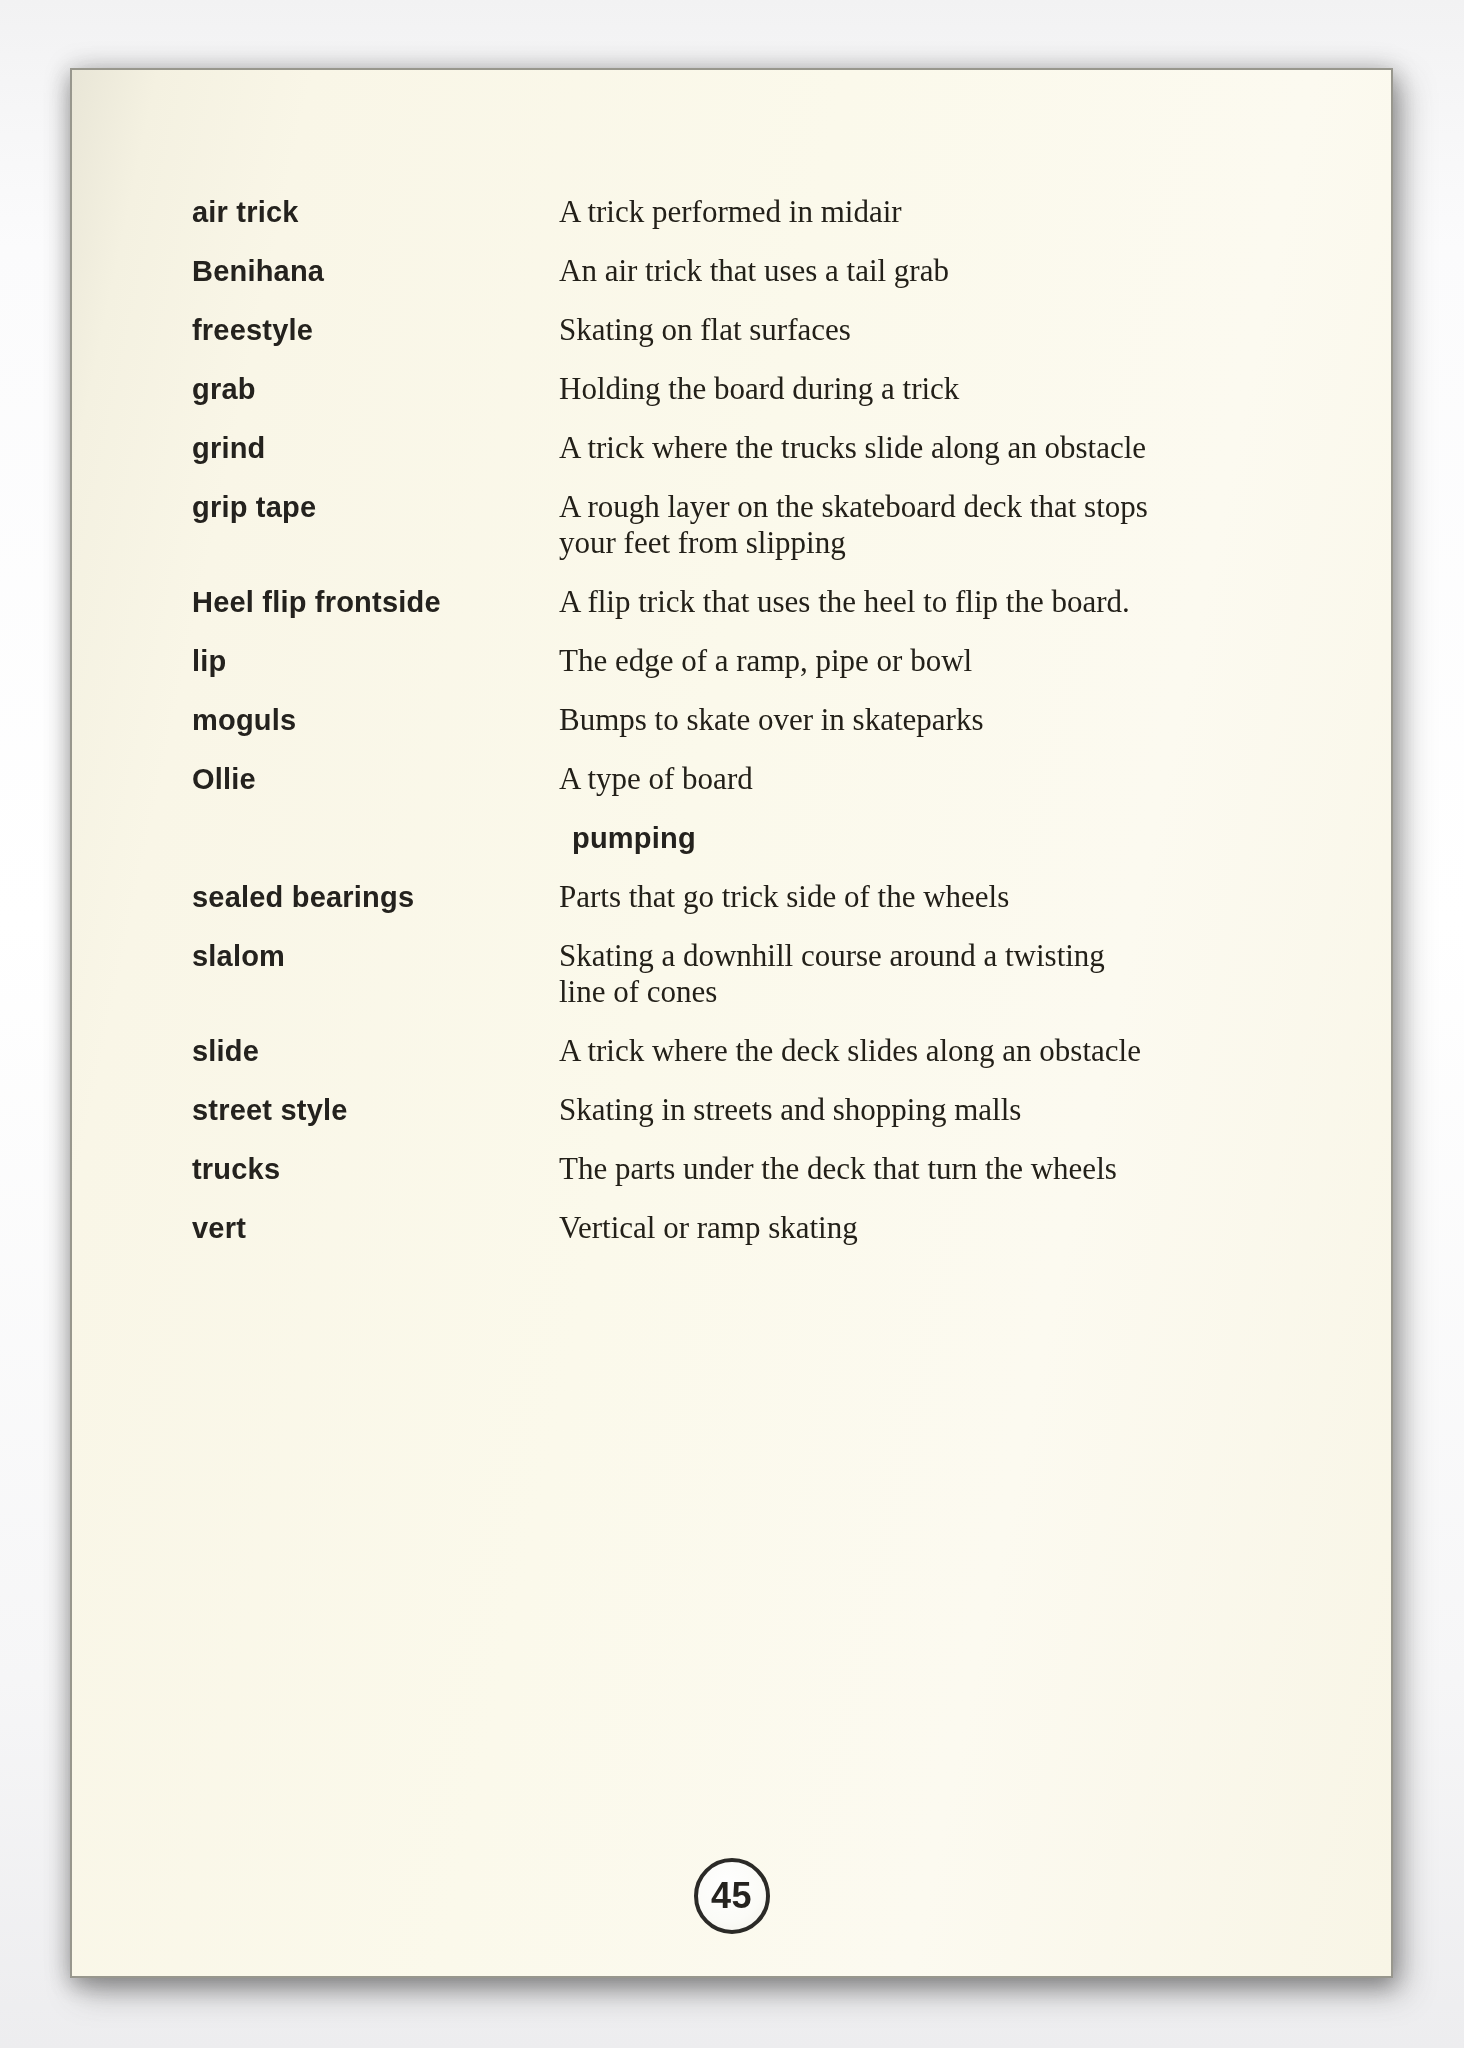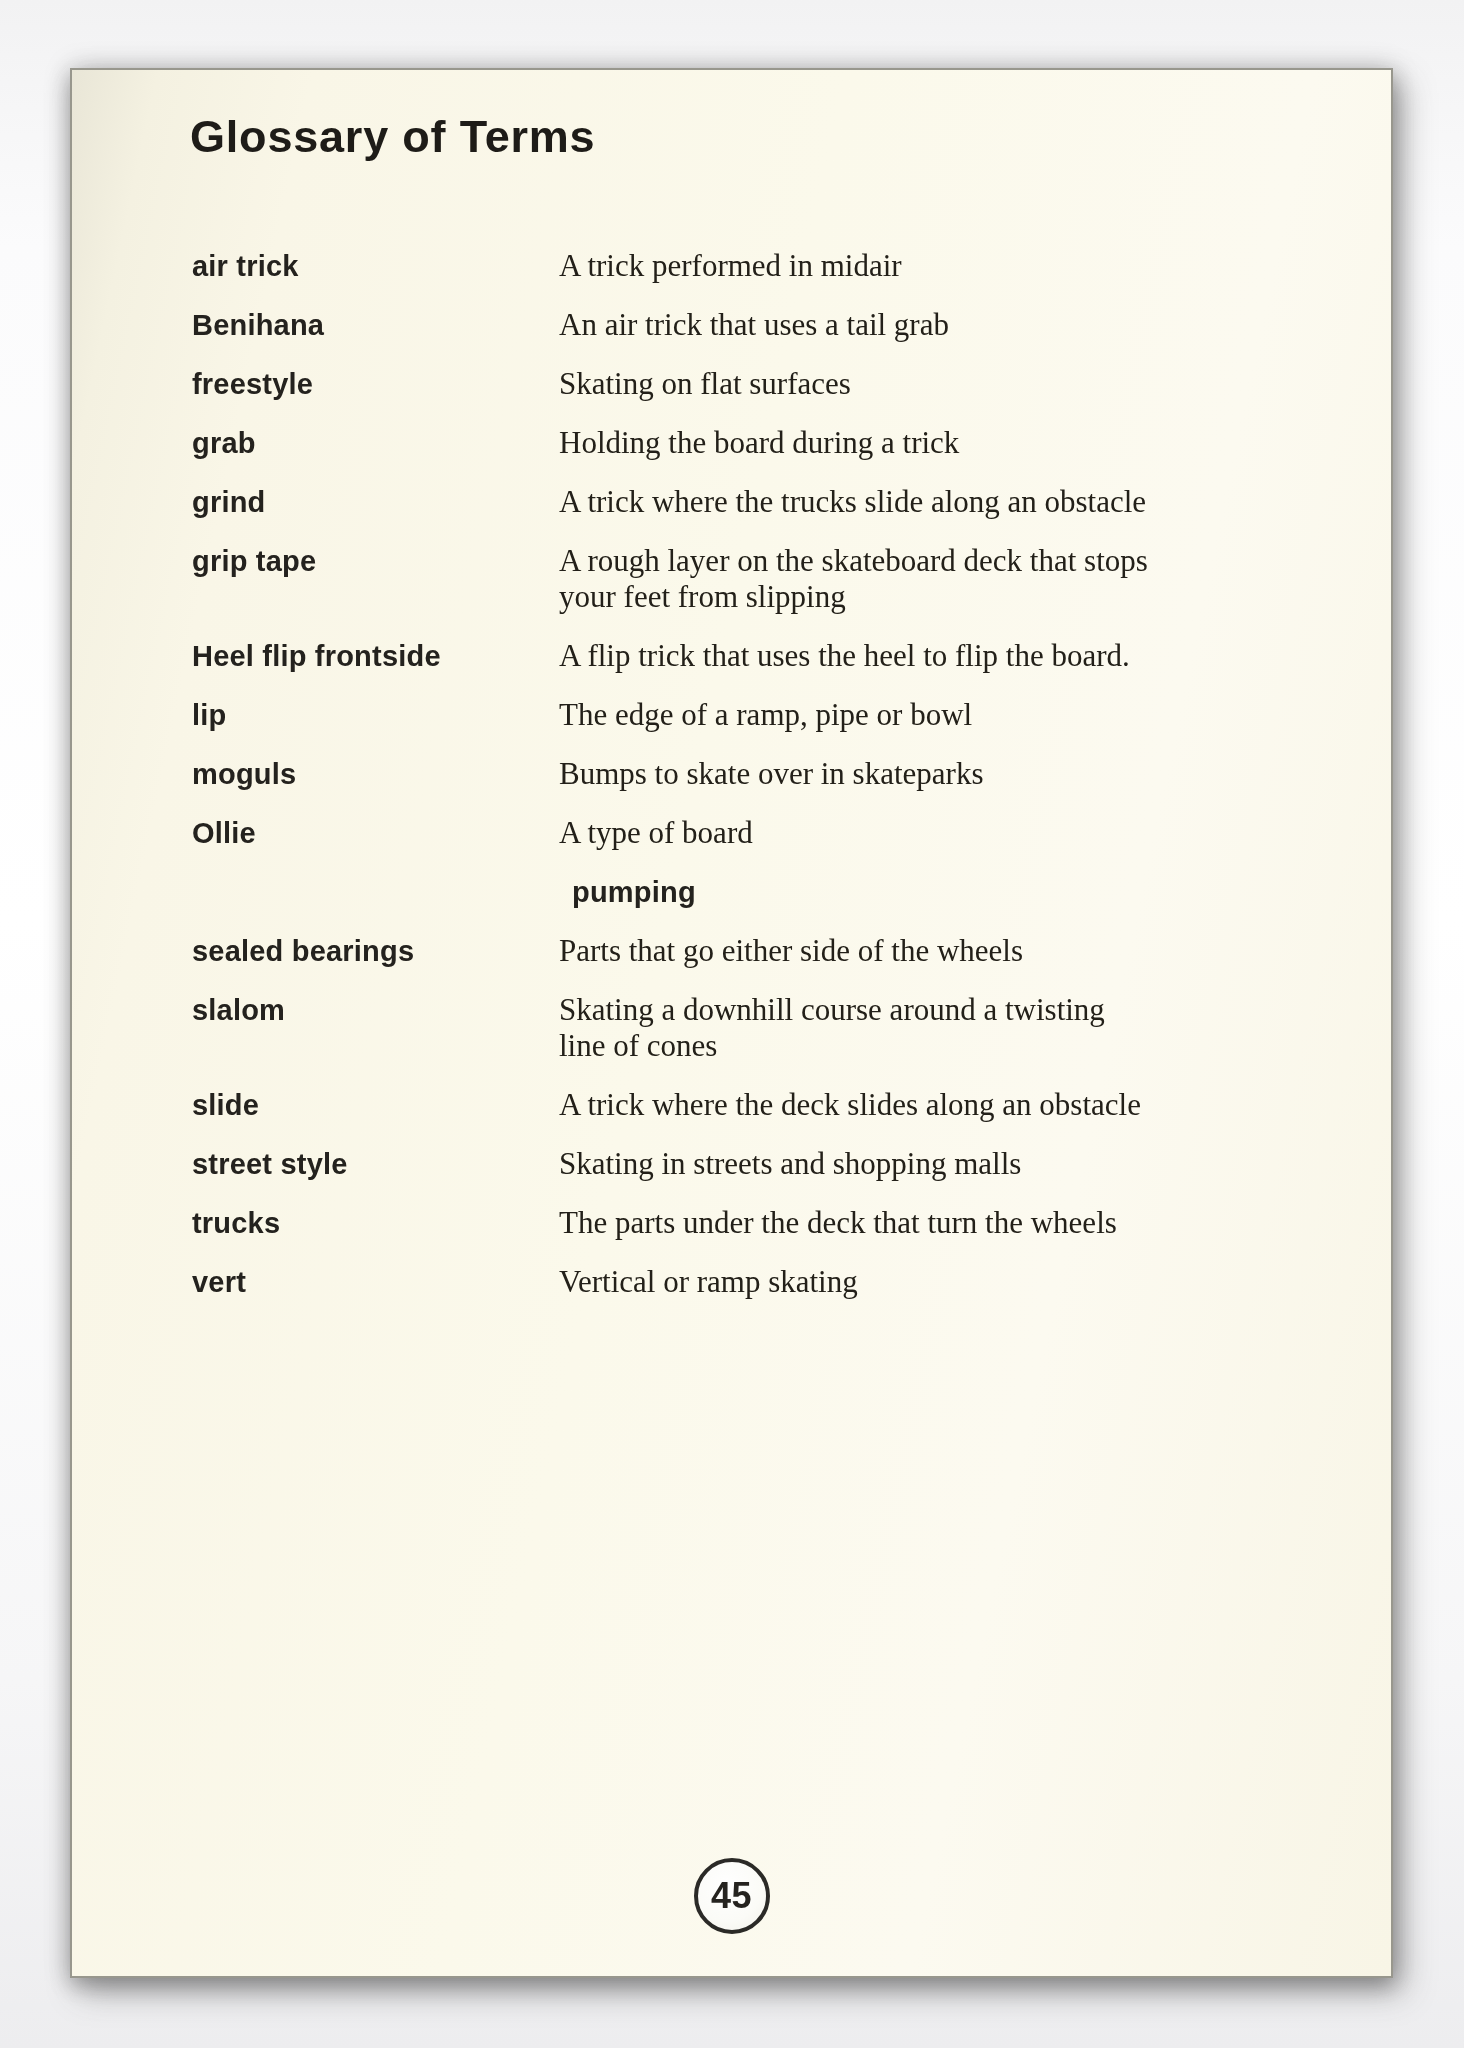--- a/index.html
+++ b/index.html
@@ -95,21 +95,20 @@
     color: #25231f;
     letter-spacing: 0.5px;
   }
 </style>
 </head>
 <body>
 
 <div class="backdrop">
   <div class="page">
     <div class="content">
-      <h1 class="title">Glossary of Terms</h1>
       <div class="glossary" id="glossary-list">
   <div class="row">
     <div class="term">air trick</div>
     <div class="def">A trick performed in midair</div>
   </div>
 
   <div class="row">
     <div class="term">Benihana</div>
     <div class="def">An air trick that uses a tail grab</div>
   </div>
@@ -155,21 +154,21 @@
     <div class="term">Ollie</div>
     <div class="def">A type of board</div>
   </div>
 
   <div class="row">
     <div class="term">pumping</div>
   </div>
 
   <div class="row">
     <div class="term">sealed bearings</div>
-    <div class="def">Parts that go either side of the wheels</div>
+    <div class="def">Parts that go trick side of the wheels</div>
   </div>
 
   <div class="row">
     <div class="term">slalom</div>
     <div class="def">Skating a downhill course around a twisting
 line of cones</div>
   </div>
 
   <div class="row">
     <div class="term">slide</div>

